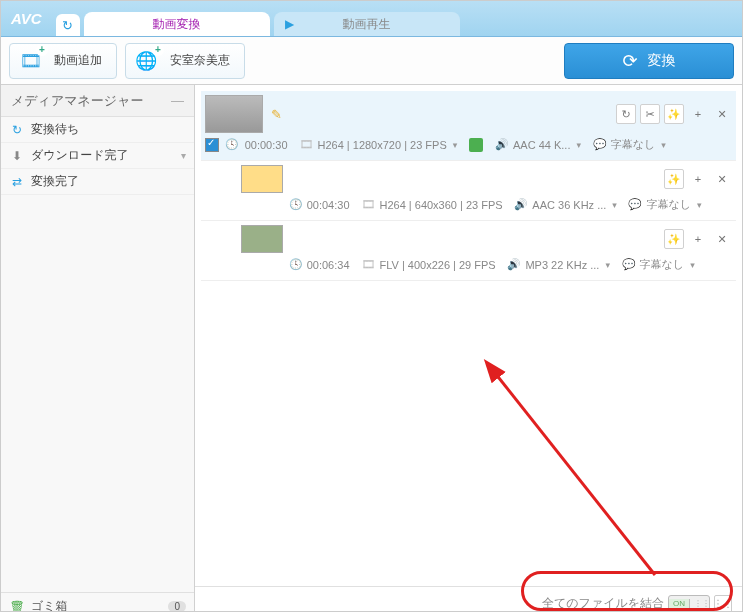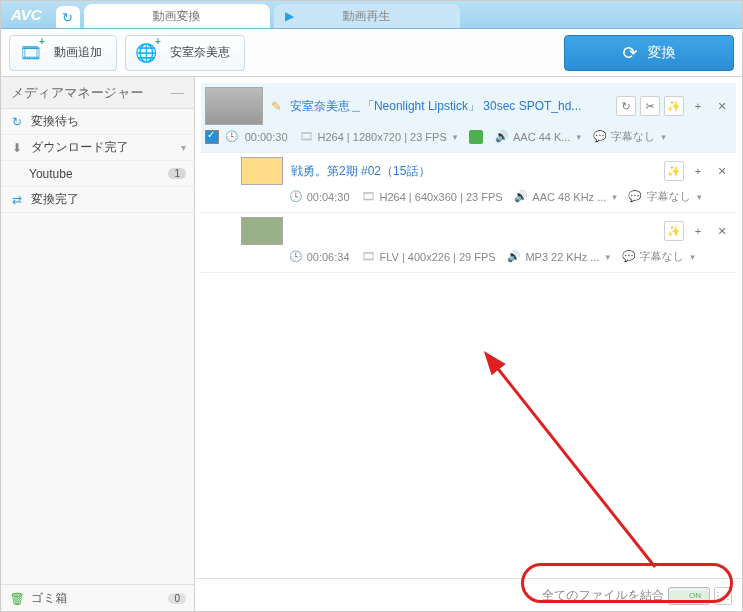--- a/index.html
+++ b/index.html
@@ -1,23 +1,23 @@
 <!DOCTYPE html>
 <html><head>
 <meta charset="utf-8">
 <style>
 * { box-sizing: border-box; margin: 0; padding: 0; font-family: "Meiryo", "Hiragino Sans", sans-serif; }
 body { width: 743px; height: 612px; background: #fff; overflow: hidden; position: relative; border: 1px solid #ccc; }
 
 
-.tabbar { height: 28px; background: linear-gradient(#b8dff5, #a0d4f0); display: flex; align-items: flex-end; border-bottom: 1px solid #7bb8e0; }
+.tabbar { height: 36px; background: linear-gradient(#b8dff5, #a0d4f0); display: flex; align-items: flex-end; border-bottom: 1px solid #7bb8e0; }
 .logo { font-weight: bold; color: #fff; font-style: italic; font-size: 15px; padding: 0 10px; align-self: center; }
 .refresh-top { width: 24px; height: 22px; background: #fff; border-radius: 6px 6px 0 0; margin-left: 4px; display: flex; align-items: center; justify-content: center; color: #2aa0e0; font-size: 13px; }
 .tab { height: 24px; width: 186px; display: flex; align-items: center; justify-content: center; font-size: 12px; color: #666; margin-left: 4px; border-radius: 8px 8px 0 0; position: relative; }
-.tab.active { background: #fff; color: #737373; }
+.tab.active { background: #fff; color: #a21caf; }
 .tab.inactive { background: #c8e6f7; color: #888; }
 .tab-icon { width: 16px; height: 16px; position: absolute; left: 8px; color: #2aa0e0; display: flex; align-items: center; justify-content: center; }
 
 
 .toolbar { height: 48px; background: #fdfdfd; border-bottom: 1px solid #d0d0d0; display: flex; align-items: center; padding: 0 8px; gap: 8px; }
 .tbtn { height: 36px; border: 1px solid #c8dce8; border-radius: 4px; background: linear-gradient(#fff,#f2f8fc); display: flex; align-items: center; padding: 0 14px 0 6px; font-size: 12px; color: #444; gap: 8px; cursor: pointer; }
 .tbtn-icon { width: 30px; height: 30px; display: flex; align-items: center; justify-content: center; font-size: 18px; color: #2aa0e0; position: relative; }
 .plus-badge { position: absolute; top: -2px; right: -2px; font-size: 10px; color: #3a8; background: #fff; border-radius: 50%; width: 12px; height: 12px; line-height: 12px; text-align: center; font-weight: bold; }
 .convert-btn { margin-left: auto; width: 170px; height: 36px; background: linear-gradient(#3fa5e8,#2a8fd5); border: 1px solid #1f7dc0; border-radius: 4px; color: #fff; display: flex; align-items: center; justify-content: center; font-size: 14px; gap: 10px; cursor: pointer; }
 .convert-btn .ci { font-size: 18px; }
@@ -56,21 +56,21 @@
 .chk { width: 14px; height: 14px; border: 1px solid #888; background: #2a8fd5; position: relative; }
 .chk::after { content: "✓"; color: #fff; font-size: 10px; position: absolute; top: -2px; left: 1px; }
 .meta { display: flex; align-items: center; gap: 4px; }
 .meta .mi { color: #bbb; }
 .drop { color: #999; font-size: 9px; margin-left: 2px; }
 .cc-btn { display: flex; align-items: center; gap: 4px; color: #888; cursor: pointer; }
 
 
 .bottombar { margin-top: auto; height: 34px; border-top: 1px solid #e0e0e0; display: flex; align-items: center; justify-content: flex-end; padding: 0 10px; gap: 4px; font-size: 12px; color: #888; }
 .merge-toggle { width: 42px; height: 18px; border: 1px solid #bbb; border-radius: 3px; display: flex; align-items: center; font-size: 8px; color: #6a6; background: #f0f0f0; overflow: hidden; cursor: pointer; }
-.merge-toggle .on { background: #dff0df; padding: 0 20px; border-right: 1px solid #bbb; }
+.merge-toggle .on { background: #dff0df; padding: 0 4px; border-right: 1px solid #bbb; }
 .merge-toggle .off { padding: 0 4px; color: #aaa; }
 .reorder { width: 18px; height: 18px; border: 1px solid #ccc; border-radius: 2px; display: flex; align-items: center; justify-content: center; color: #aaa; font-size: 10px; cursor: pointer; }
 
 
 .arrow-svg { position: absolute; left: 0; top: 0; pointer-events: none; }
 .circle-ann { position: absolute; border: 3px solid #e02020; border-radius: 24px; pointer-events: none; }
 
 .green-sq { width: 14px; height: 14px; background: #4caf50; border-radius: 2px; display: inline-block; }
 </style>
 </head>
@@ -113,44 +113,39 @@
     </div>
     <div class="side-item row">
       <span class="si-icon" style="color:#2aa0e0">↻</span>
       <span>変換待ち</span>
     </div>
     <div class="side-item row">
       <span class="si-icon" style="color:#888">⬇</span>
       <span>ダウンロード完了</span>
       <span class="chev">▾</span>
     </div>
-    <div class="side-item row side-sub">
-      <span>Youtube</span>
-      <span class="badge">1</span>
-    </div>
     <div class="side-item row">
       <span class="si-icon" style="color:#2aa0e0">⇄</span>
       <span>変換完了</span>
     </div>
     <div class="side-fill"></div>
     <div class="trash-row">
       <span class="si-icon" style="color:#4a4">🗑</span>
       <span>ゴミ箱</span>
       <span class="badge">0</span>
     </div>
   </div>
 
   <div class="content">
     <div class="items">
 
       <div class="item sel">
         <div class="item-row1">
           <div class="thumb big" style="background:linear-gradient(#bbb,#999)"></div>
           <span class="edit-ic">✎</span>
-          <span class="title" style="max-width:310px">安室奈美恵＿「Neonlight Lipstick」 30sec SPOT_hd...</span>
           <div class="actions">
             <span class="aic">↻</span>
             <span class="aic">✂</span>
             <span class="aic">✨</span>
             <span class="aic plain">+</span>
             <span class="aic plain">✕</span>
           </div>
         </div>
         <div class="item-row2">
           <span class="sel-row2-lead">
@@ -173,39 +168,38 @@
               <span class="mi">💬</span>
               <span>字幕なし</span>
               <span class="drop">▾</span>
             </span>
         </div>
       </div>
 
       <div class="item">
         <div class="item-row1">
           <div class="thumb" style="margin-left:36px;width:42px;height:28px;background:#fd8"></div>
-          <span class="title">戦勇。第2期 #02（15話）</span>
           <div class="actions">
             <span class="aic">✨</span>
             <span class="aic plain">+</span>
             <span class="aic plain">✕</span>
           </div>
         </div>
         <div class="item-row2" style="padding-left:84px">
           <span class="meta">
               <span class="mi">🕓</span>
               <span>00:04:30</span>
             </span>
           <span class="meta">
               <span class="mi">🎞</span>
               <span>H264 | 640x360 | 23 FPS</span>
             </span>
           <span class="meta">
               <span class="mi">🔊</span>
-              <span>AAC 48 KHz ...</span>
+              <span>AAC 36 KHz ...</span>
               <span class="drop">▾</span>
             </span>
           <span class="cc-btn">
               <span class="mi">💬</span>
               <span>字幕なし</span>
               <span class="drop">▾</span>
             </span>
         </div>
       </div>
 

